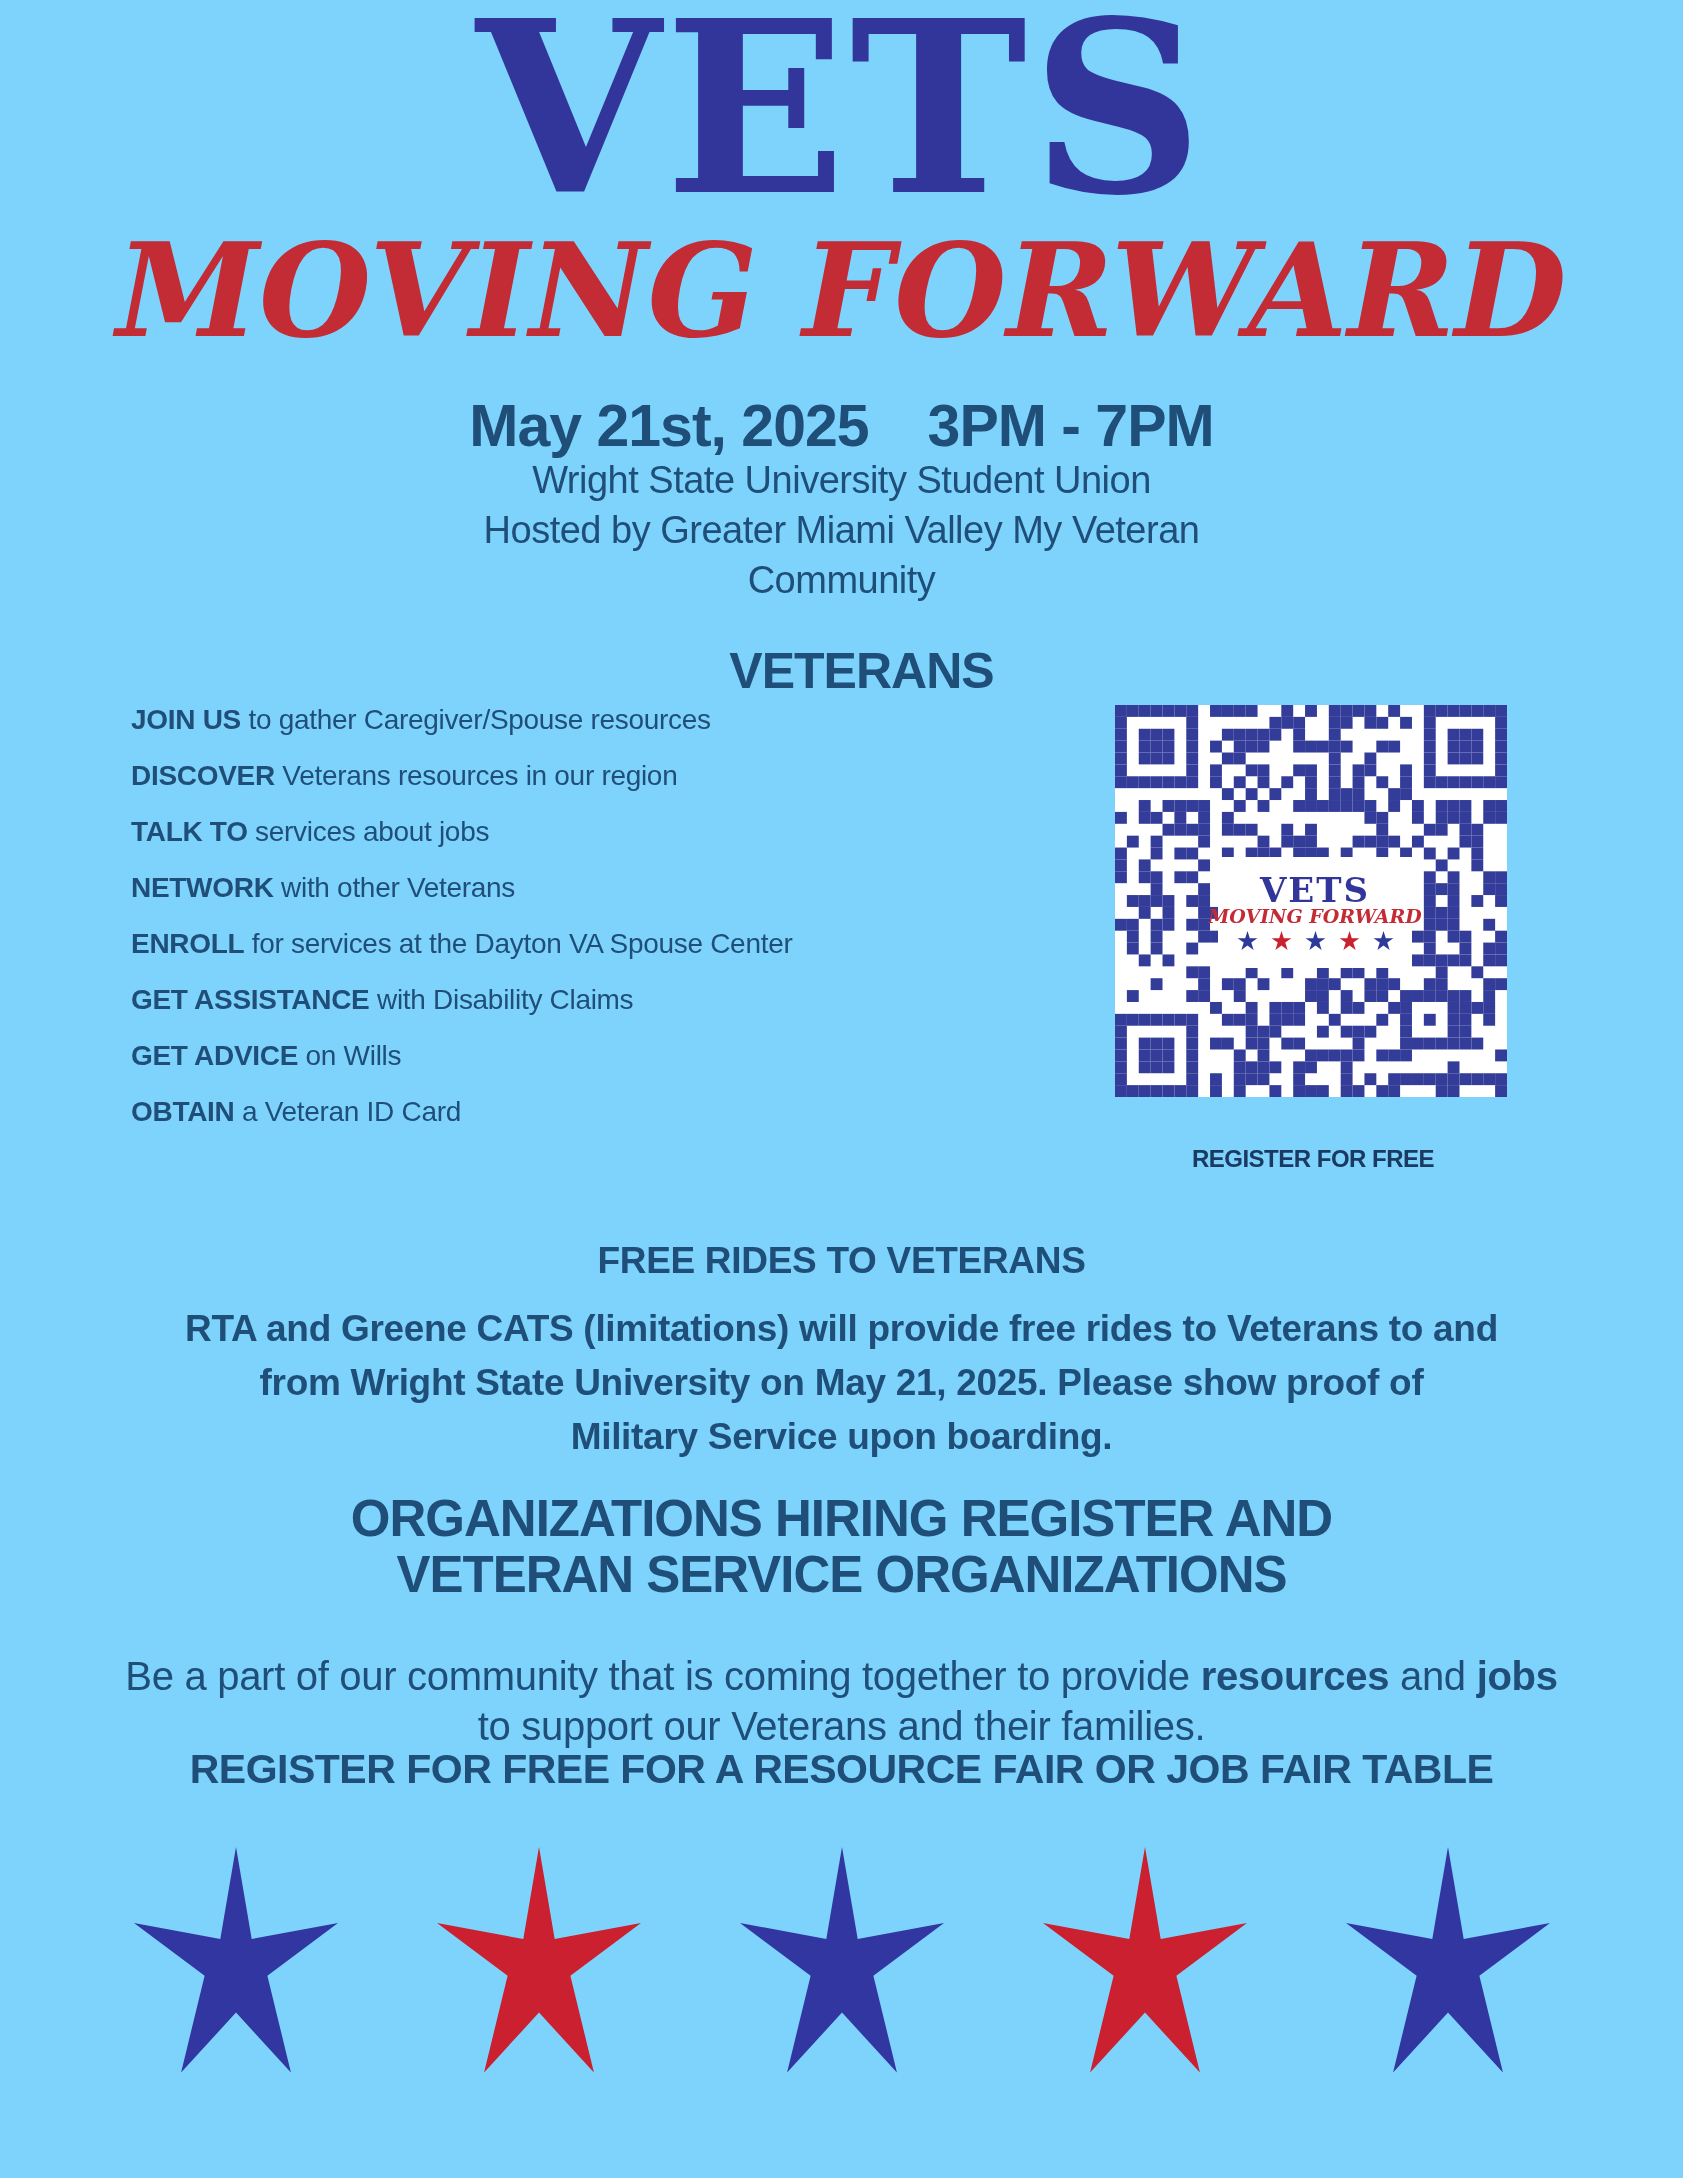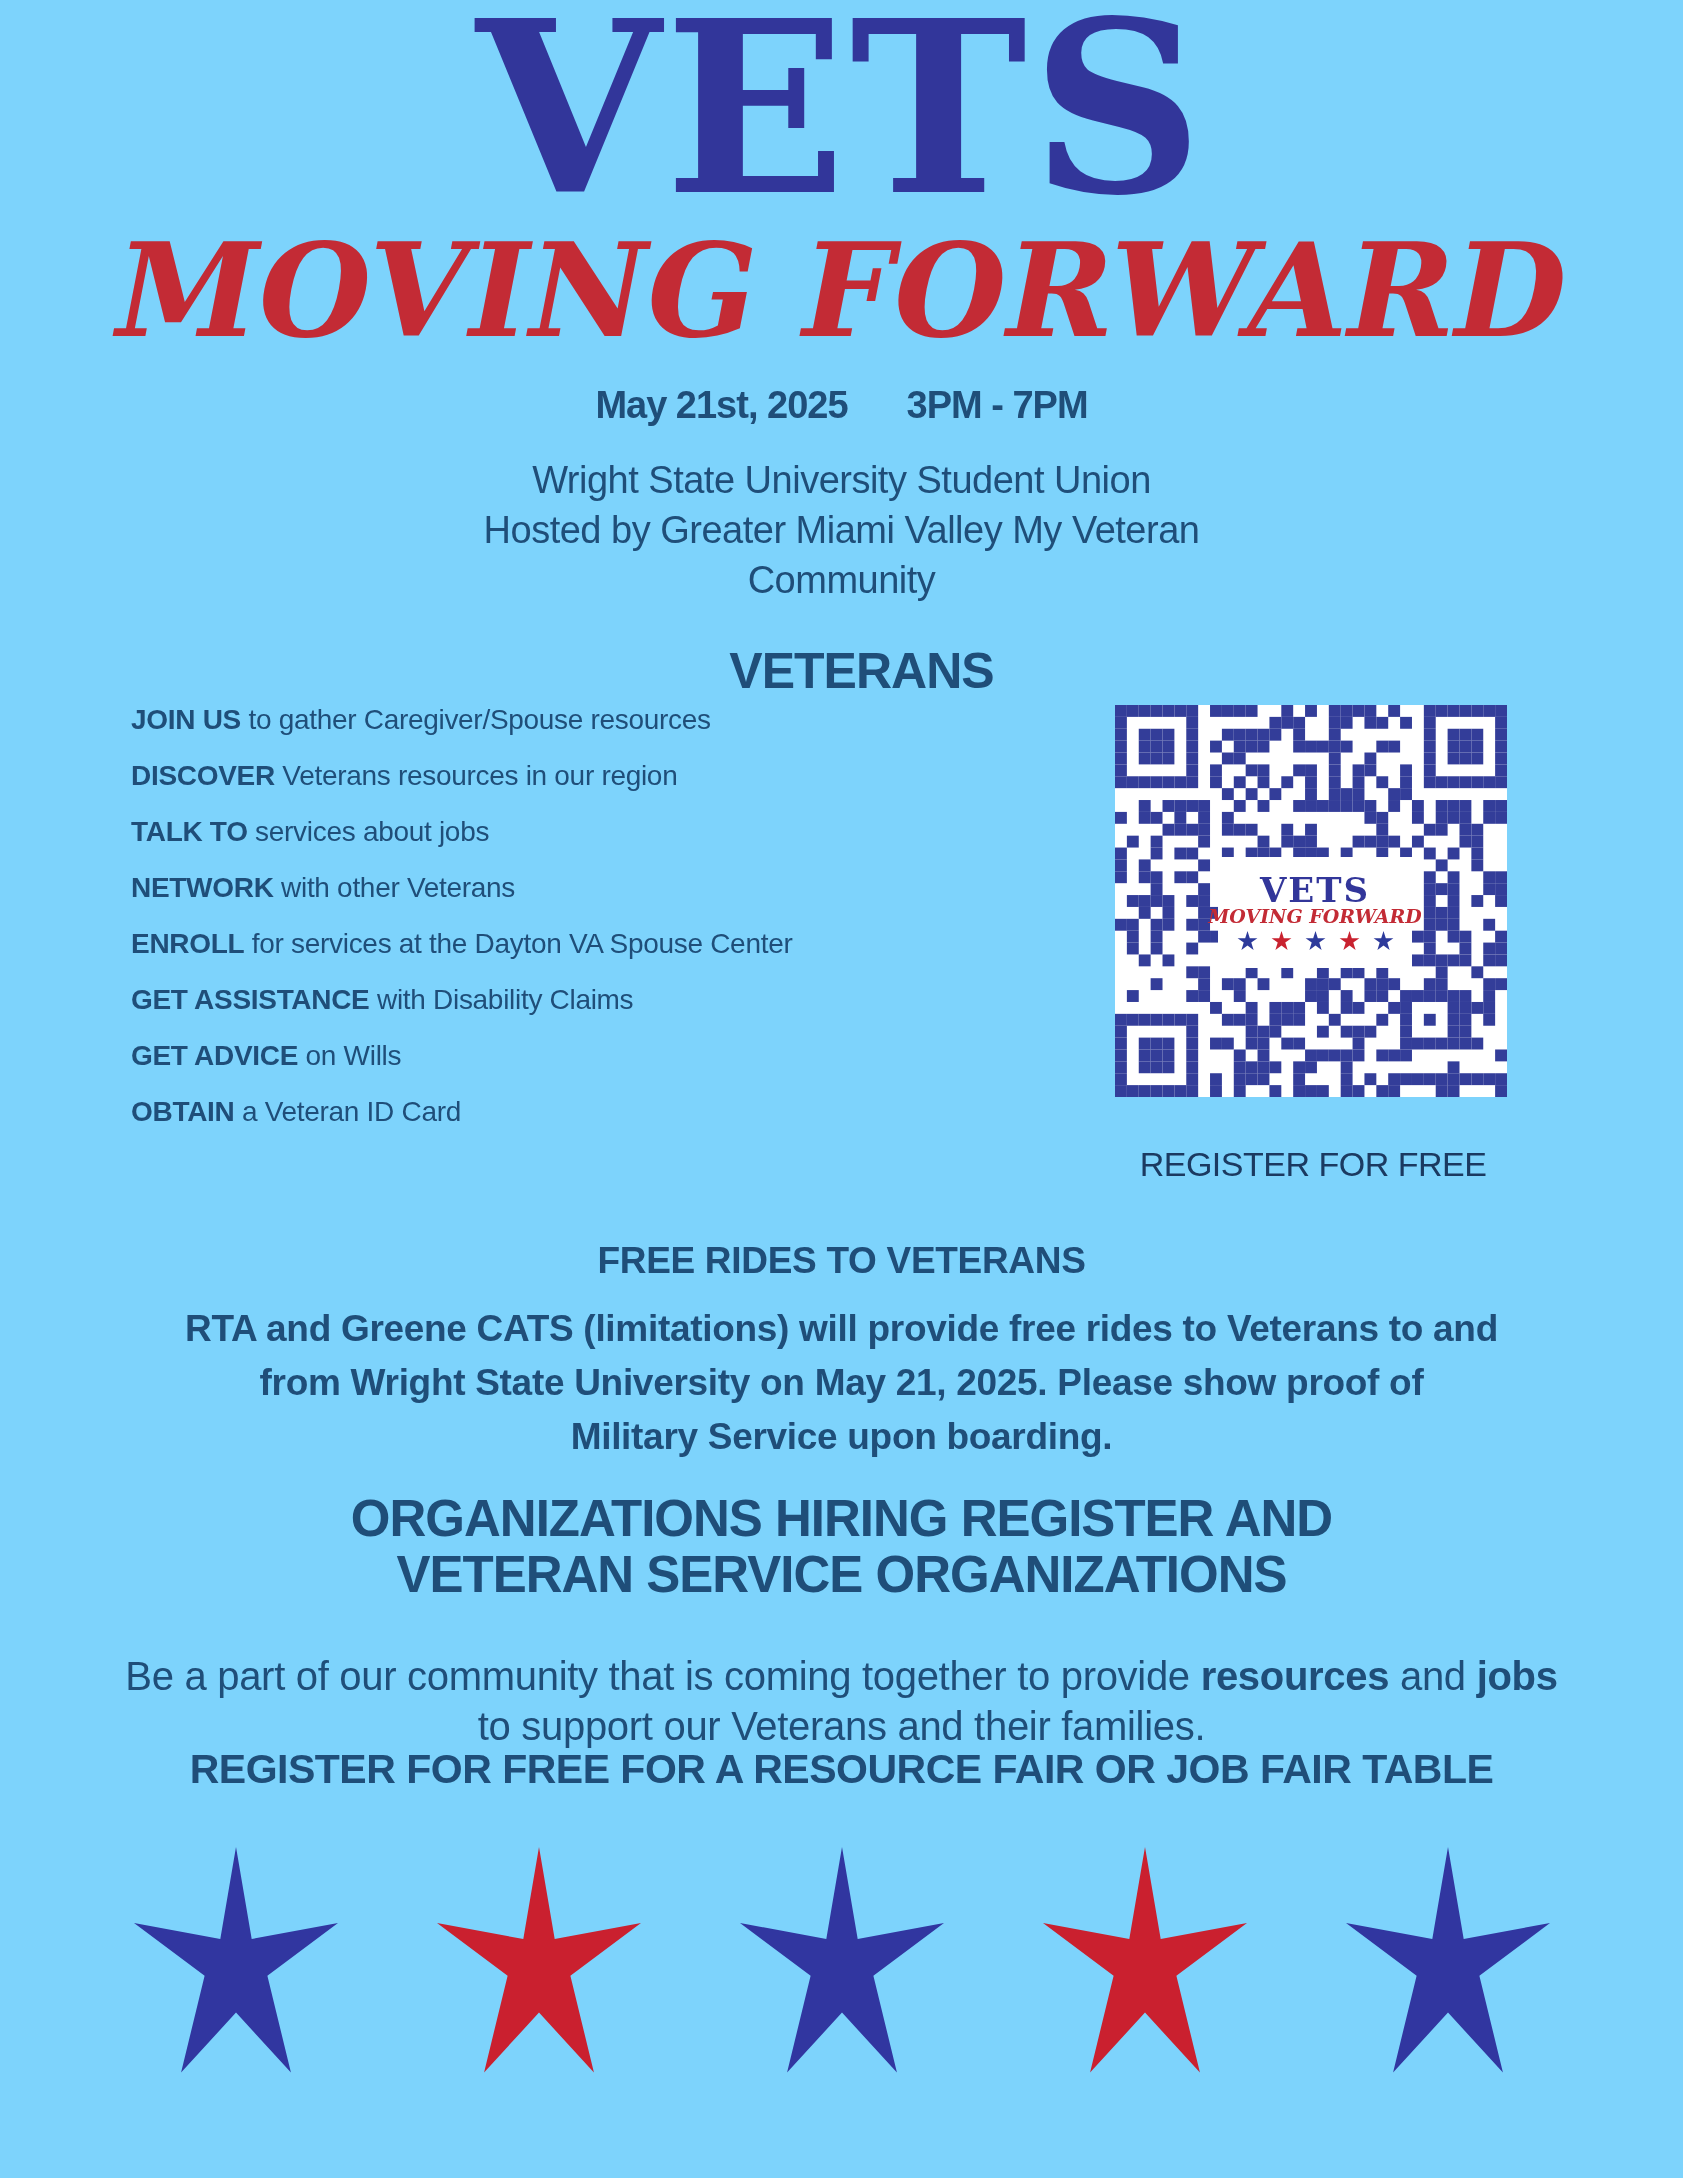--- a/index.html
+++ b/index.html
@@ -14,21 +14,21 @@
   .vets-title {
     top:-10px; font-family:"DejaVu Serif", serif; font-weight:700;
     font-size:238px; line-height:1; letter-spacing:4px;
     color:var(--title-blue, #32369a);
   }
   .moving-title {
     top:226px; font-family:"DejaVu Serif", serif; font-weight:700; font-style:italic;
     font-size:129px; line-height:1; letter-spacing:0px;
     color:var(--title-red, #c32b35);
   }
-  .date-line { top:384px; font-size:38px; font-weight:700; letter-spacing:-1px; }
+  .date-line { top:392px; font-size:59px; font-weight:700; letter-spacing:-1px; }
   .date-line .time-part { margin-left:59px; }
   .venue { top:455px; font-size:38px; line-height:50px; letter-spacing:-0.5px; }
   .veterans-heading { top:642px; font-size:50px; font-weight:700; letter-spacing:-1px;margin-left:40px; }
 
   .benefits {
     position:absolute; top:692px; left:131px; width:990px;
     list-style:none; font-size:28px; line-height:56px; letter-spacing:-0.3px;
   }
   .benefits .lead { font-weight:700; }
 
@@ -44,21 +44,21 @@
     font-family:"DejaVu Serif", serif; font-weight:700; font-size:34px; line-height:32px;
     letter-spacing:2px; color:var(--title-blue, #32369a);
   }
   .qr-logo-sub {
     font-family:"DejaVu Serif", serif; font-weight:700; font-style:italic;
     font-size:19px; line-height:21px; color:var(--title-red, #c32b35); white-space:nowrap;
   }
   .qr-logo-stars { display:flex; gap:13px; margin-top:4px; }
   .qr-logo-stars svg { width:21px; height:20px; display:block; }
   .qr-caption {
-    margin-top:48px; text-align:center; font-size:34px; font-weight:400;
+    margin-top:48px; text-align:center; font-size:24px; font-weight:700;
     letter-spacing:-0.5px; color:var(--dark-navy, #1b3a61);
   }
 
   .free-rides { top:1240px; }
   .free-rides-heading { font-size:37px; font-weight:700; letter-spacing:-0.3px; margin-bottom:20px; }
   .free-rides-line { font-size:37px; font-weight:700; line-height:54px; letter-spacing:-0.3px; }
 
   .org-heading { top:1491px; font-size:51px; font-weight:700; line-height:56px; letter-spacing:-1px; }
   .be-part { top:1651px; font-size:40px; line-height:50px; letter-spacing:-0.3px; }
   .be-part b { font-weight:700; }

